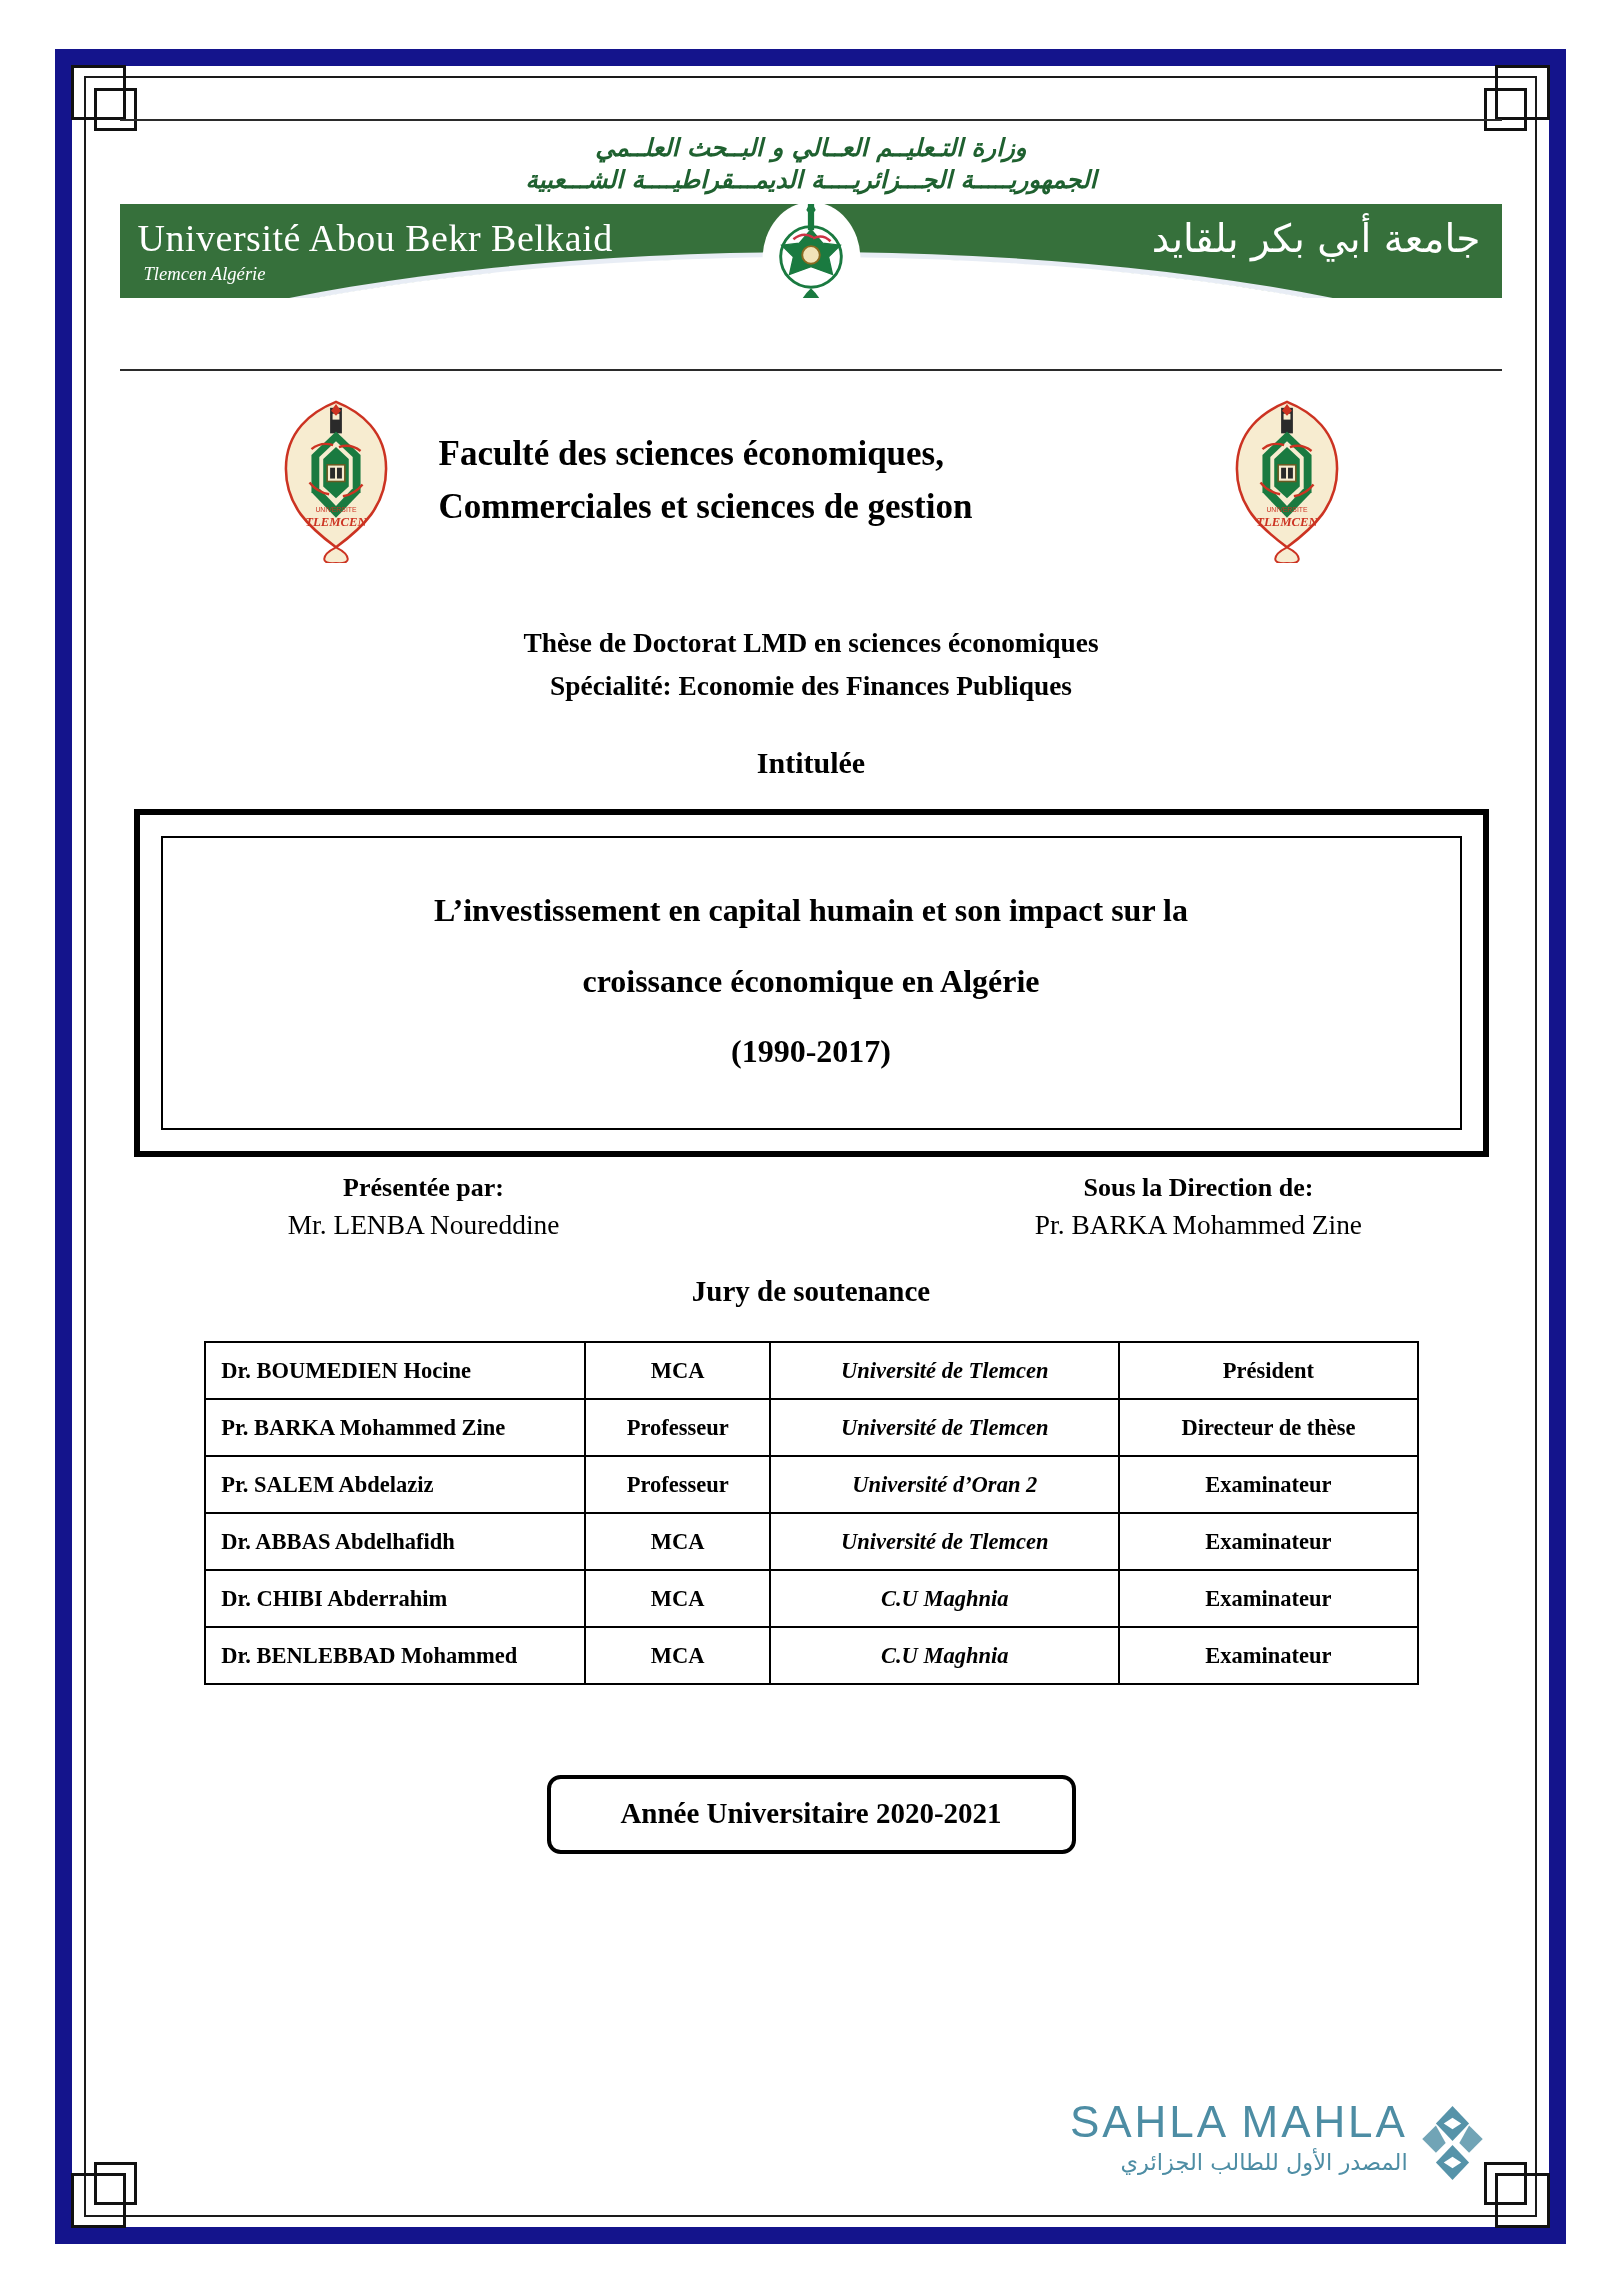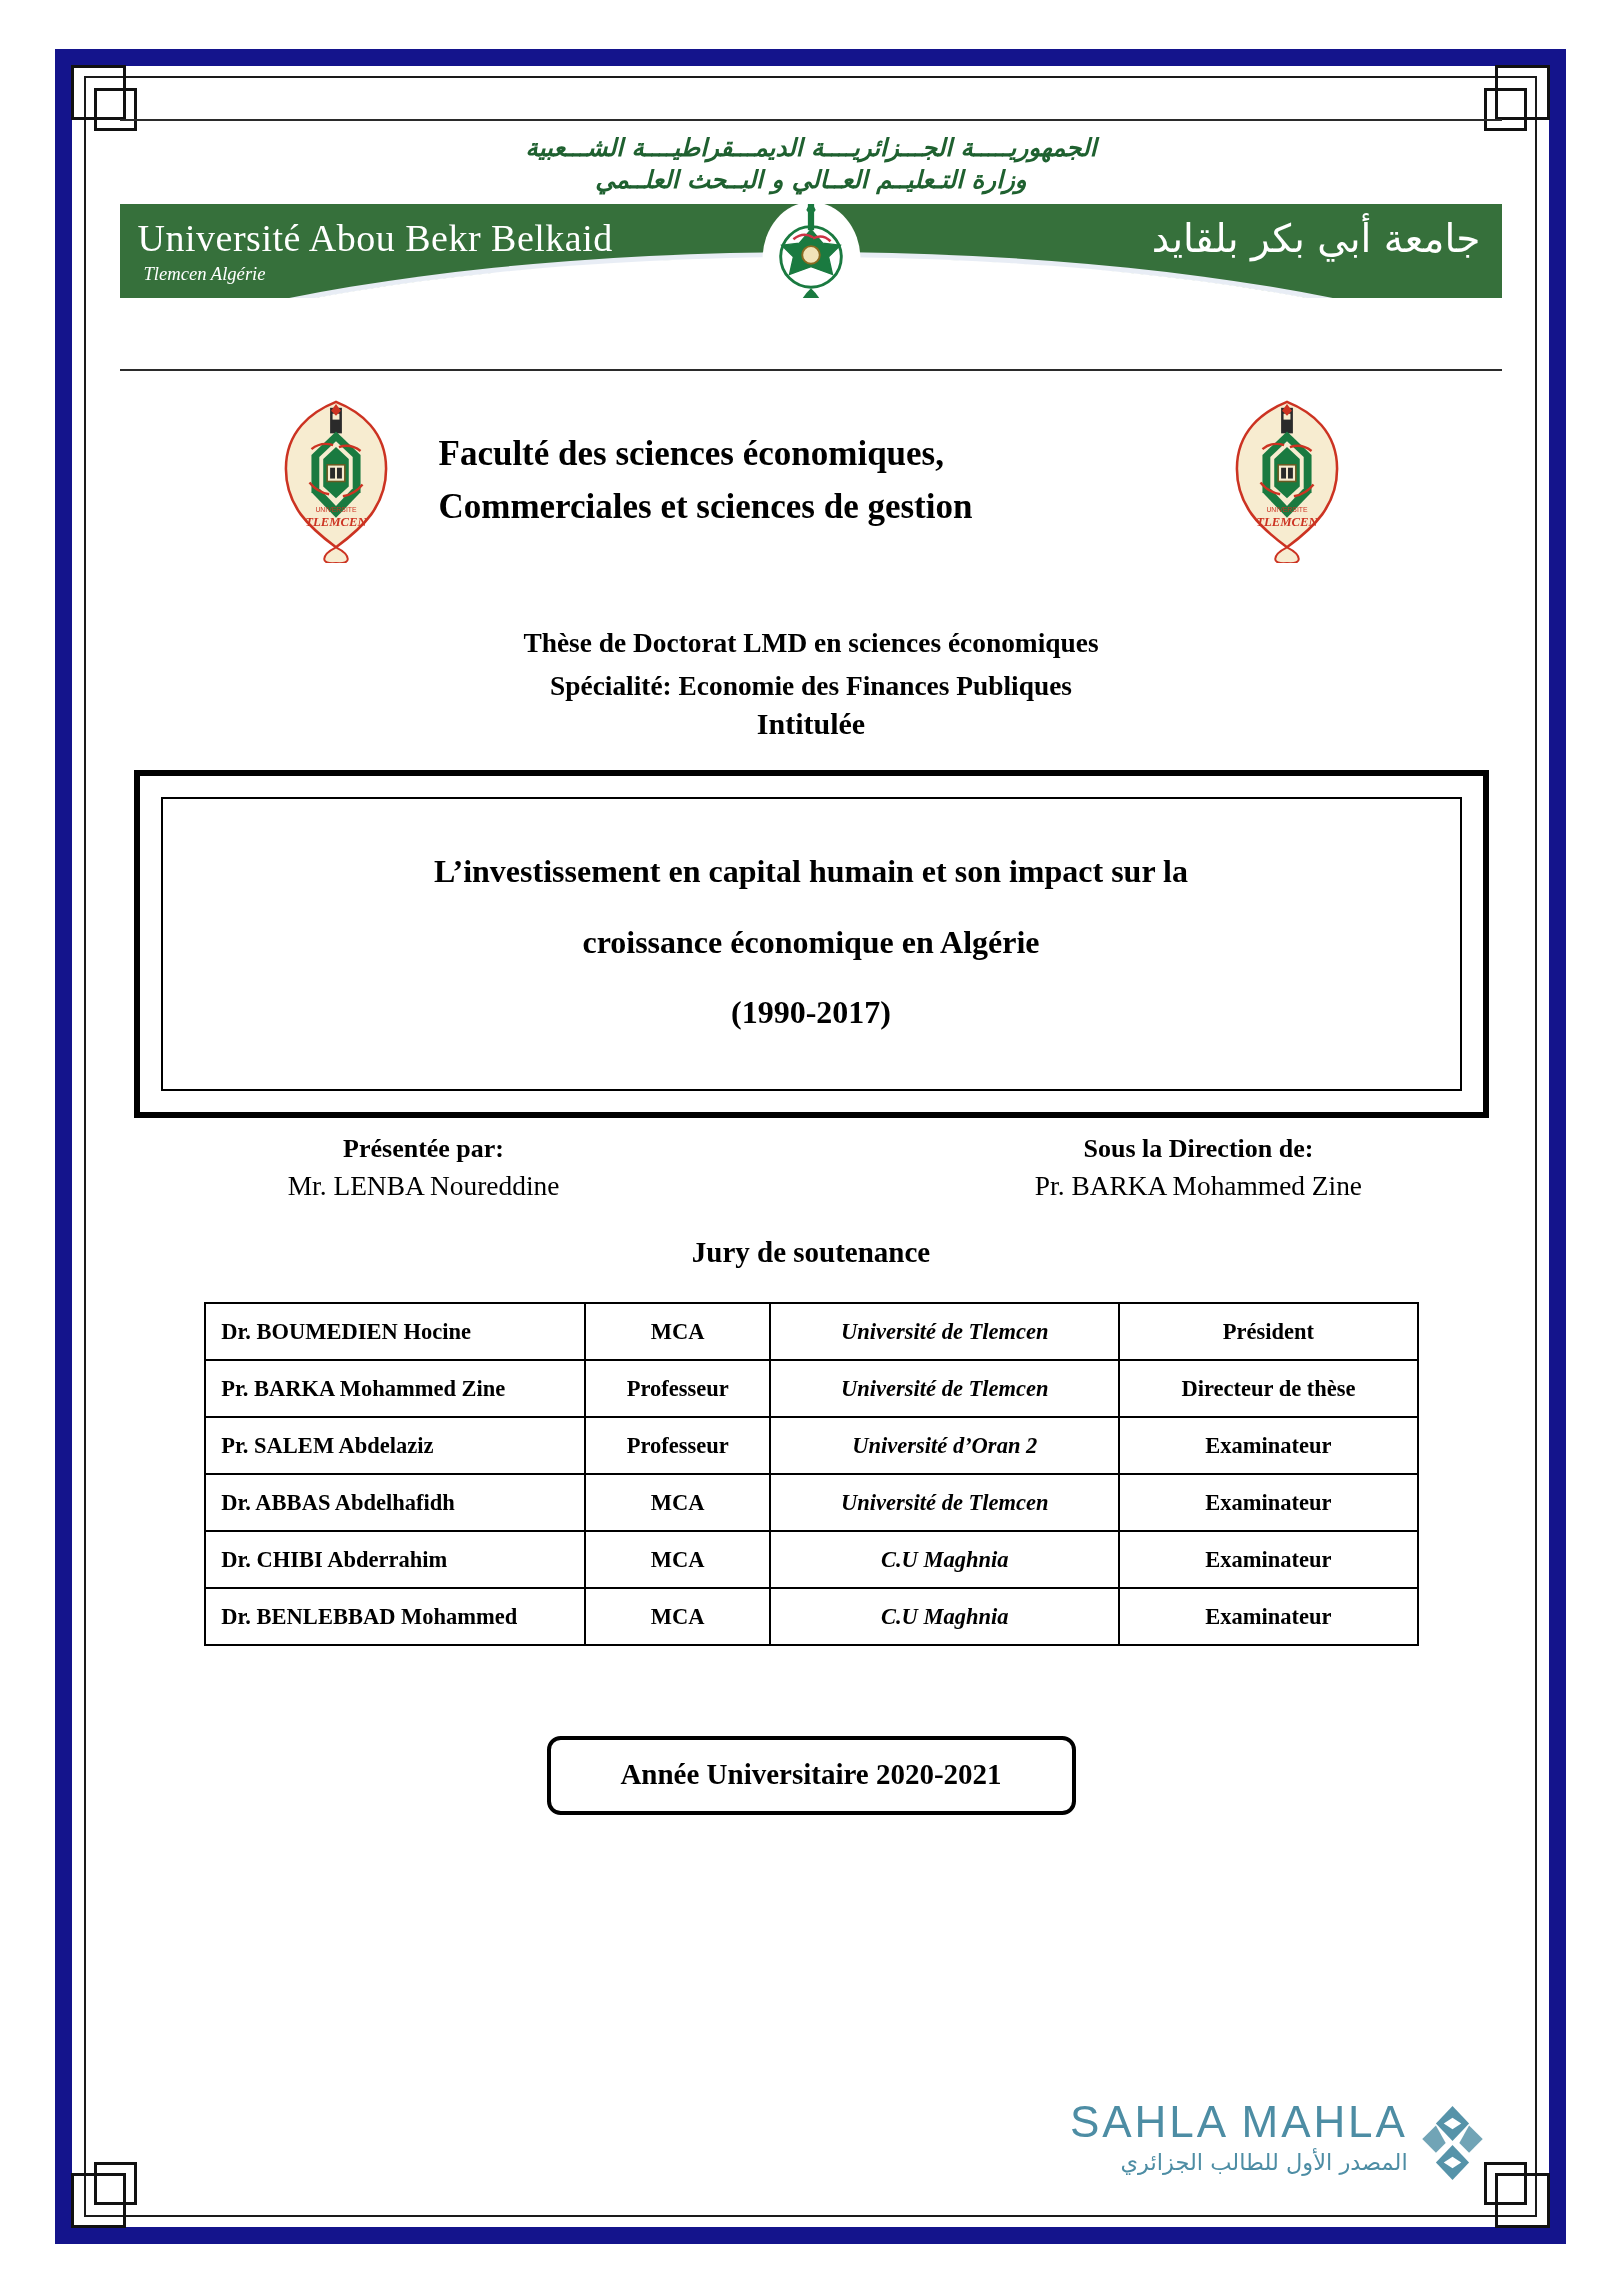--- a/index.html
+++ b/index.html
@@ -164,20 +164,21 @@
   .thesis-meta {
     text-align: center;
     margin-top: 59px;
     font-size: 27.4px;
     font-weight: bold;
     line-height: 1.55;
     color: #000;
   }
   .intitulee {
     text-align: center;
+    margin-top: 39px;
     font-size: 30px;
     font-weight: bold;
   }
 
   
   .title-box-outer {
     margin: 29px 23.5px 0 23.5px;
     border: 6.9px solid #000;
     padding: 21px;
     background: #fff;
@@ -295,22 +296,22 @@
 <div class="corner-orn2 tl"></div>
 <div class="corner-orn2 tr"></div>
 <div class="corner-orn2 bl"></div>
 <div class="corner-orn2 br"></div>
 
 <div class="content">
 
   <div class="ministry-rule"></div>
 
   <div class="ministry-block">
+    <div class="ministry-line l2">وزارة التـعليــم العــالي و البــحث العلــمي</div>
     <div class="ministry-line l1">الجمهوريـــــة الجـــزائريــــة الديمـــقراطيــــة الشـــعبية</div>
-    <div class="ministry-line l2">وزارة التـعليــم العــالي و البــحث العلــمي</div>
   </div>
 
   <div class="uni-banner">
     <div class="fr-name">Université Abou Bekr Belkaid</div>
     <div class="fr-sub">Tlemcen  Algérie</div>
     <div class="ar-name">جامعة أبي بكر بلقايد</div>
     <div class="swoosh"></div>
 
     <div class="crest-wrap">
       <div class="crest-oval"></div>

